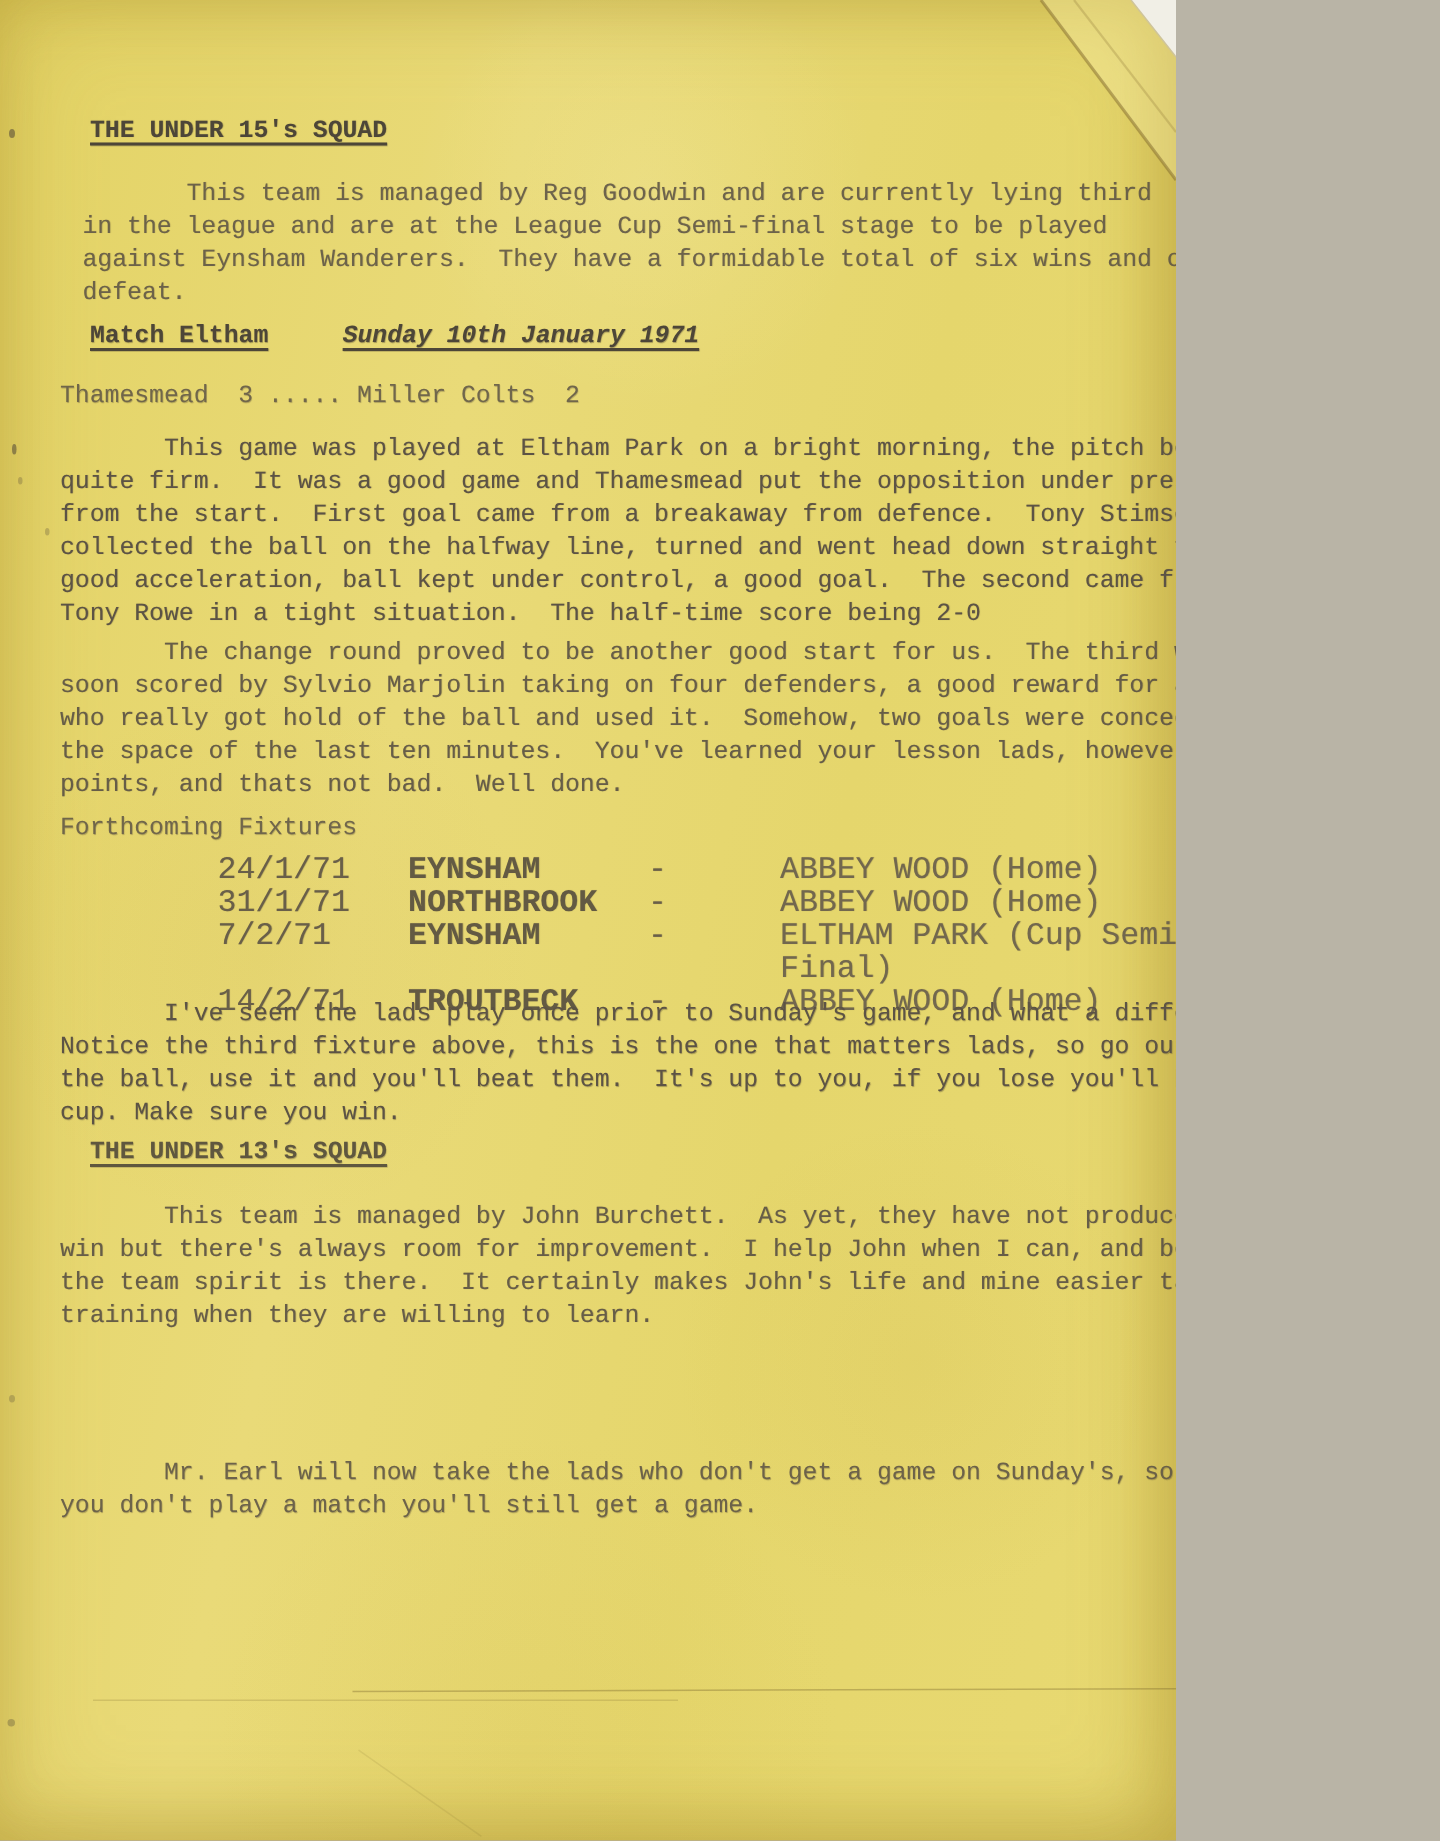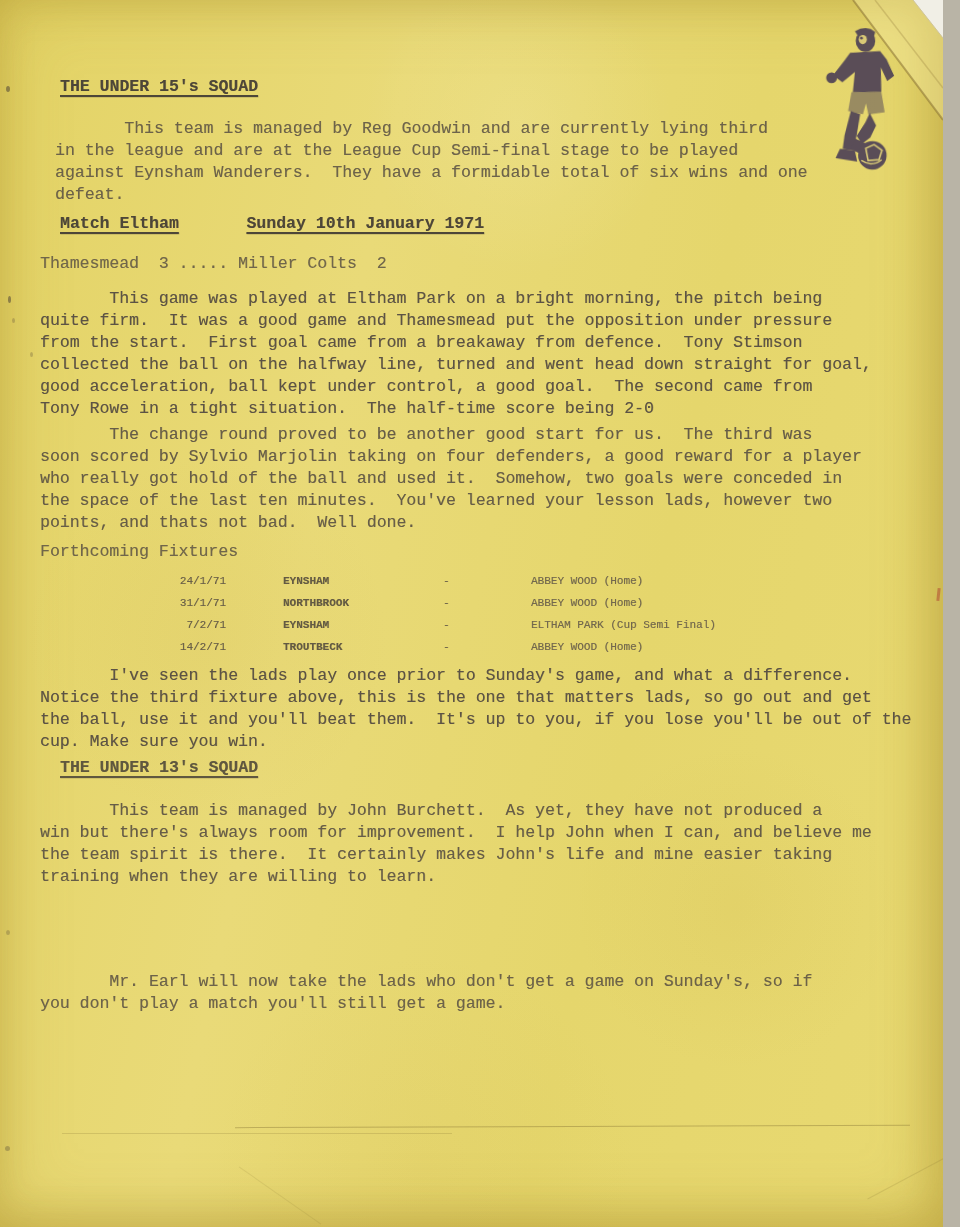--- a/index.html
+++ b/index.html
@@ -1,18 +1,18 @@
 <!DOCTYPE html>
 <html><head>
 <meta charset="utf-8">
 <style>
   html,body{margin:0;padding:0;background:#b9b4a6;}
   #page{
     position:relative;
-    width:943px;height:1227px;
+    width:784px;height:1227px;
     overflow:hidden;
     background:
       radial-gradient(circle 220px at 55% 10%, rgba(255,250,215,.14), transparent 70%),
       radial-gradient(circle 260px at 22% 52%, rgba(196,168,62,.10), transparent 70%),
       radial-gradient(circle 230px at 78% 74%, rgba(200,172,66,.12), transparent 70%),
       radial-gradient(circle 300px at 45% 95%, rgba(208,182,78,.12), transparent 70%),
       linear-gradient(102deg,#e3d365 0%,#e9da78 35%,#e5d66c 65%,#e8d972 100%);
     box-shadow: inset 0 0 70px rgba(164,136,36,.28), inset -18px 0 40px rgba(158,130,34,.22), inset 0 -14px 36px rgba(158,130,34,.18);
     font-family:"Liberation Mono","DejaVu Sans Mono",monospace;
     color:#5c5345;
@@ -27,21 +27,21 @@
   }
   .hd{
     font-weight:700;
     color:#4d4638;
     text-decoration:underline;
     text-underline-offset:4px;
     text-decoration-thickness:1.5px;
   }
   .fade88{opacity:.88}.fade92{opacity:.92}.fade85{opacity:.85}.fade80{opacity:.8}
   #fixture-table{position:absolute;left:145px;top:570px;width:700px;opacity:.9}
-  .fx-row{display:flex;font-size:11px;line-height:22px;text-shadow:0.4px 0.4px 0.6px rgba(92,80,55,.45);margin-left:11px;}
+  .fx-row{display:flex;font-size:21px;line-height:22px;text-shadow:0.4px 0.4px 0.6px rgba(92,80,55,.45);}
   .fx-date{width:70px;text-align:right;}
   .fx-home{margin-left:57px;width:160px;font-weight:700;color:#554d3e;}
   .fx-sep{width:88px;}
   .fx-venue{flex:1;color:#665c4b;}
   .crease{position:absolute;background:rgba(122,102,45,.38);height:1px;}
   .speck{position:absolute;background:rgba(80,70,55,.55);border-radius:50%;}
   #red-mark{position:absolute;left:937px;top:588px;width:3px;height:13px;background:rgba(176,62,48,.5);transform:rotate(6deg);}
   #stamp{position:absolute;left:816px;top:26px;width:92px;height:152px;transform:rotate(2deg);opacity:.88;filter:blur(.3px);}
   #corner-fold{position:absolute;right:0;top:0;width:130px;height:140px;}
 </style>
@@ -51,21 +51,21 @@
 <div id="page">
 
   <div class="txt hd" style="left:60px;top:76px;">THE UNDER 15's SQUAD</div>
   <div class="txt fade88" style="left:40px;top:118px;width:880px;margin-left:15px;">       This team is managed by Reg Goodwin and are currently lying third
 in the league and are at the League Cup Semi-final stage to be played
 against Eynsham Wanderers.  They have a formidable total of six wins and one
 defeat.</div>
 
   <div style="position:absolute;left:60px;top:213px;">
     <span class="txt hd" style="position:static;">Match Eltham</span>
-    <span class="txt hd" style="position:static;margin-left:58px;">Sunday 10th January 1971</span>
+    <span class="txt hd" style="position:static;margin-left:40px;font-style:italic;">Sunday 10th January 1971</span>
   </div>
 
   <div class="txt fade85" style="left:40px;top:253px;">Thamesmead  3 ..... Miller Colts  2</div>
   <div class="txt" style="left:40px;top:288px;width:890px;">       This game was played at Eltham Park on a bright morning, the pitch being
 quite firm.  It was a good game and Thamesmead put the opposition under pressure
 from the start.  First goal came from a breakaway from defence.  Tony Stimson
 collected the ball on the halfway line, turned and went head down straight for goal,
 good acceleration, ball kept under control, a good goal.  The second came from
 Tony Rowe in a tight situation.  The half-time score being 2-0</div>
   <div class="txt fade92" style="left:40px;top:424px;width:890px;">       The change round proved to be another good start for us.  The third was

